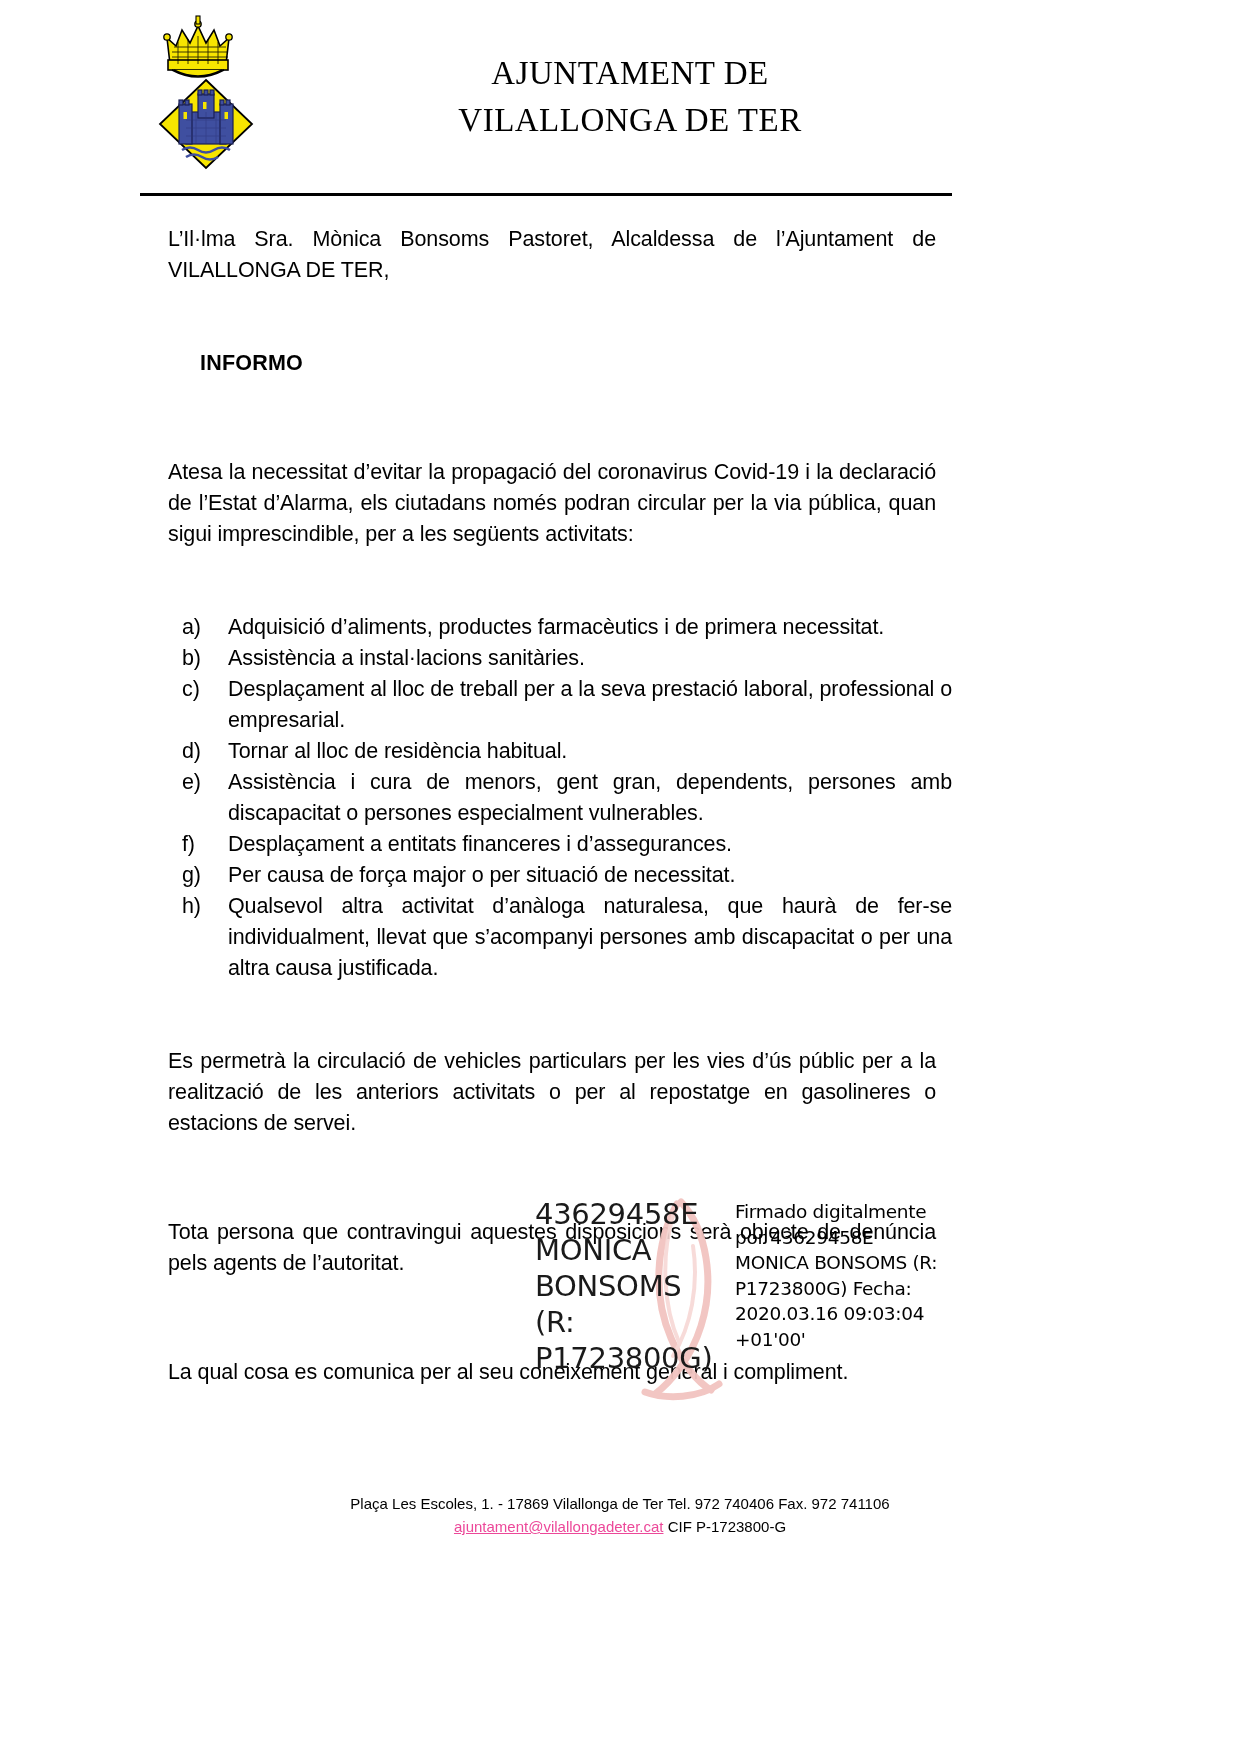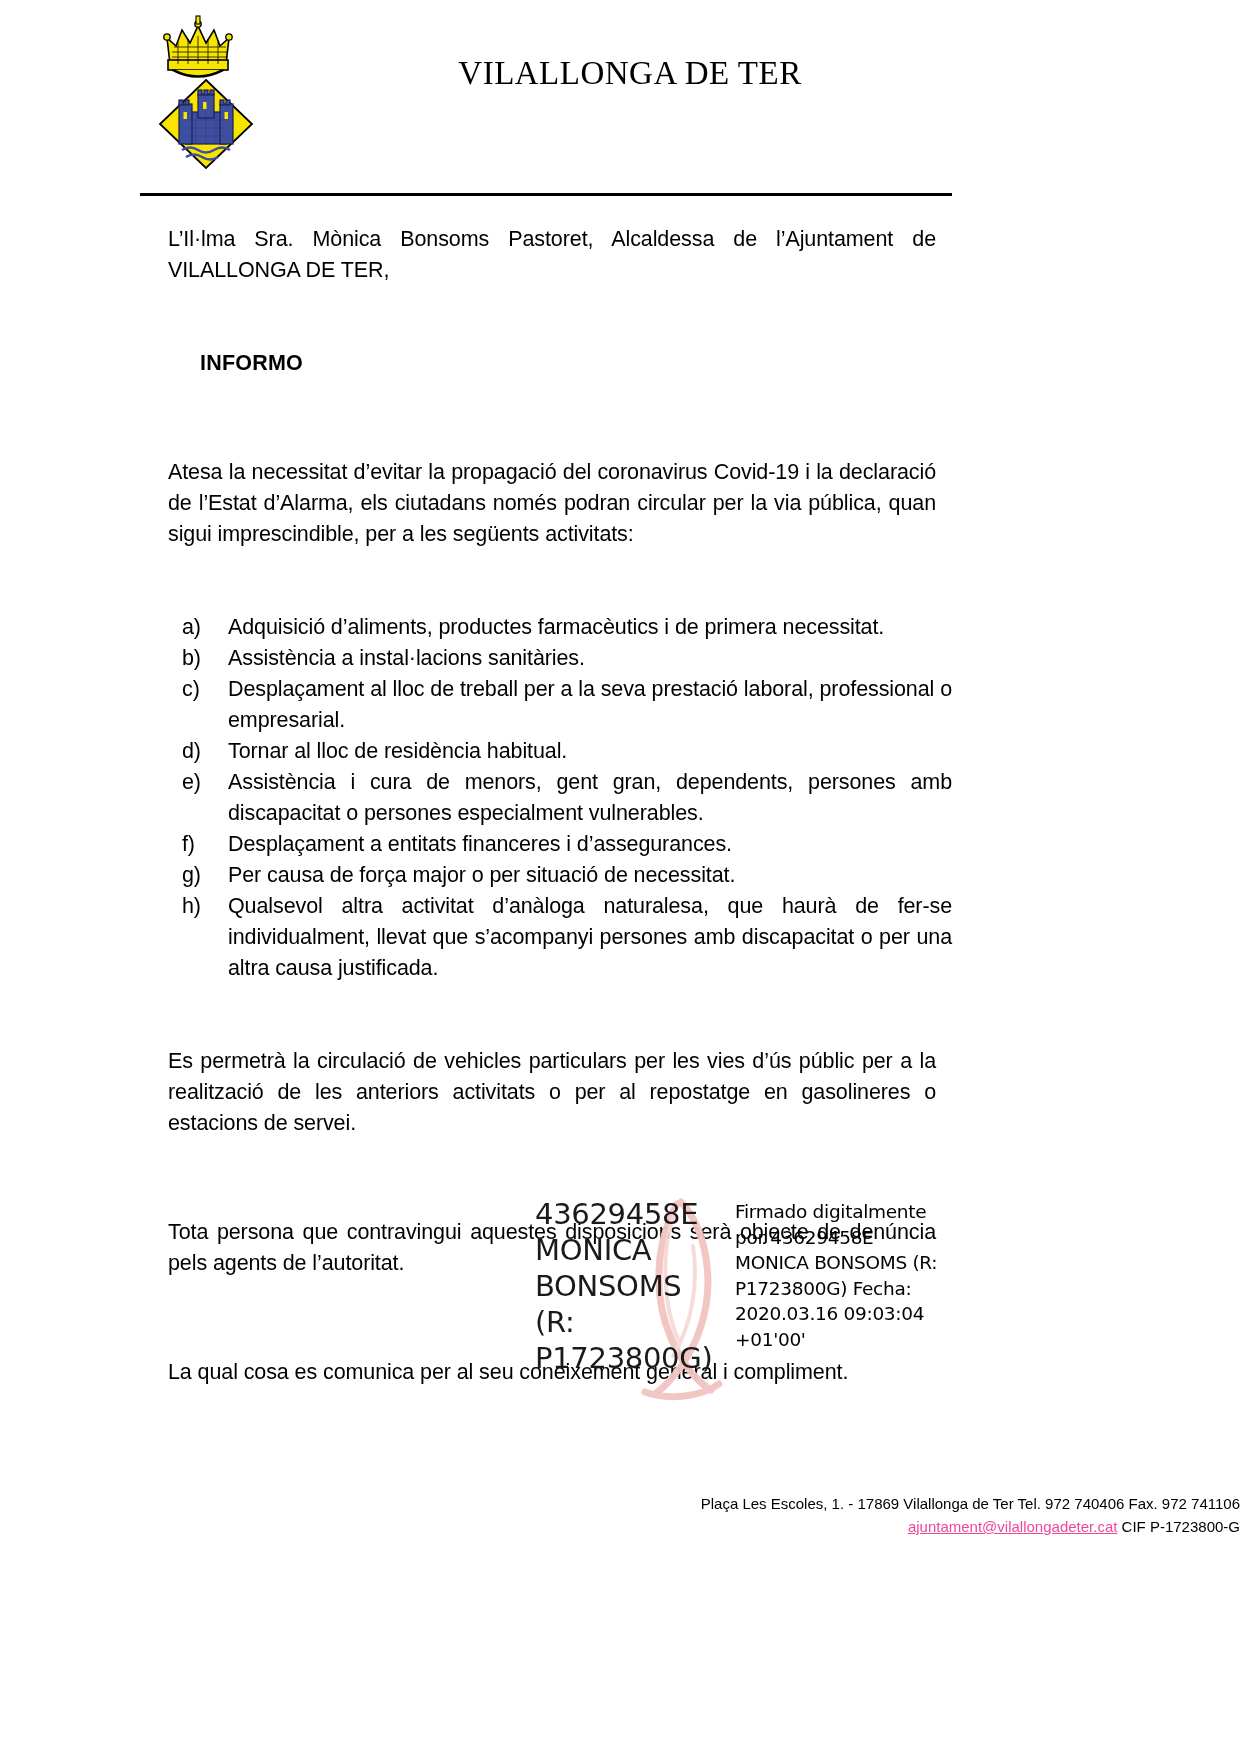--- a/index.html
+++ b/index.html
@@ -161,21 +161,21 @@
     color: #000000;
     letter-spacing: -0.3px;
   }
 
   
   .footer {
     position: absolute;
     left: 0;
     top: 1492px;
     width: 1240px;
-    text-align: right;
+    text-align: center;
     font-size: 15px;
     line-height: 23px;
     color: #000;
   }
   .footer .link {
     color: #ec4899;
     text-decoration: underline;
   }
 </style>
 </head>
@@ -233,20 +233,21 @@
 
           <g fill="none" stroke="#3f4fa0" stroke-width="2.6">
             <path d="M30 138 q8 -5 16 0 t16 0 t16 0"></path>
             <path d="M34 145 q8 -5 16 0 t16 0"></path>
           </g>
         </g>
       </svg>
     </div>
 
     <div class="header-title">
+      <span>AJUNTAMENT DE</span>
       <span class="l2">VILALLONGA DE TER</span>
     </div>
 
     <div class="rule"></div>
   </div>
 
   <div class="content">
 
     <p class="para">L’Il·lma Sra. Mònica Bonsoms Pastoret, Alcaldessa de l’Ajuntament de VILALLONGA DE TER,</p>
 

